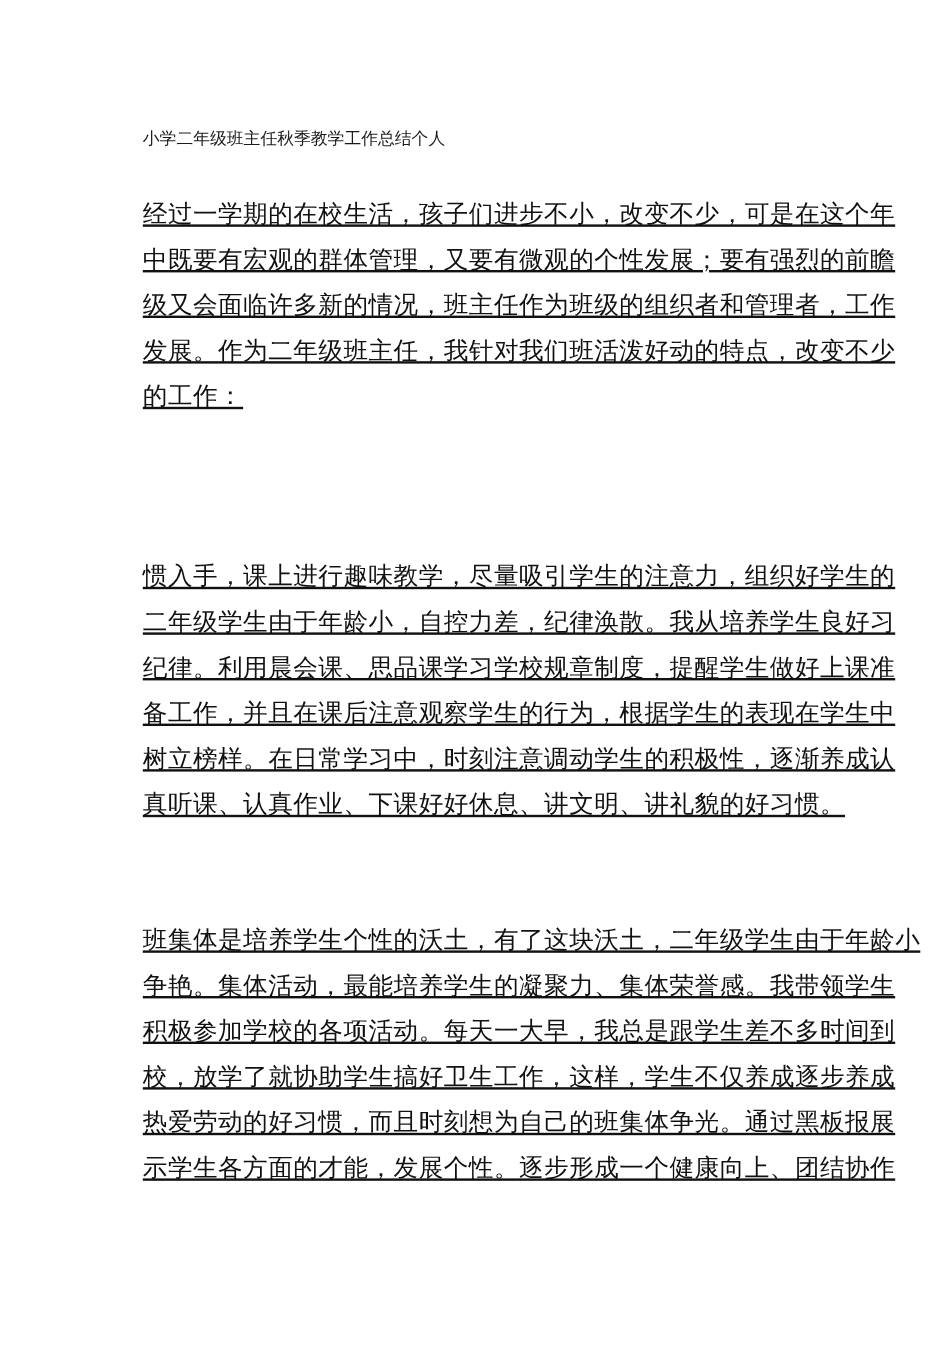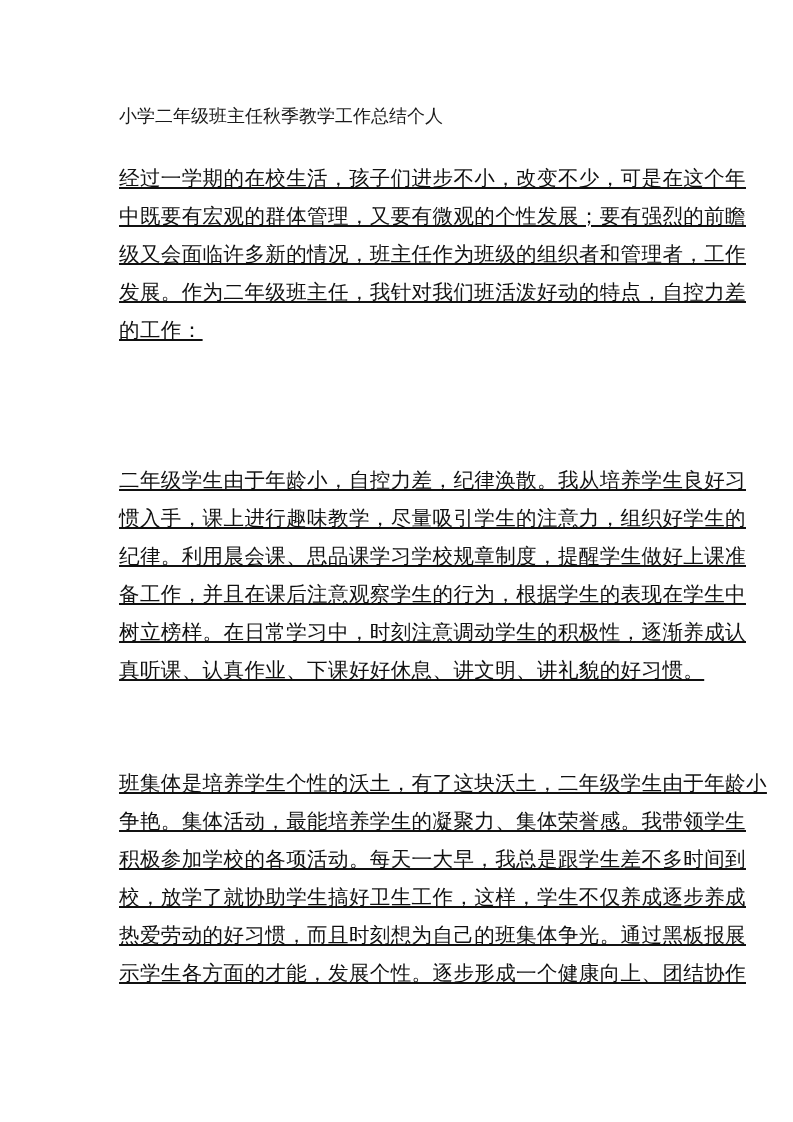--- a/index.html
+++ b/index.html
@@ -5,21 +5,21 @@
   html, body { margin: 0; padding: 0; background: #ffffff; }
   body { width: 793px; height: 1122px; position: relative; overflow: hidden; }
   .page {
     position: absolute; left: 0; top: 0; width: 793px; height: 1122px;
     background: #ffffff;
     font-family: "DejaVu Serif", "Liberation Serif", serif;
     color: #111111;
   }
   .title {
     position: absolute; left: 119px; top: 104px;
-    font-size: 18px; line-height: 24px; white-space: nowrap;
+    font-size: 14px; line-height: 24px; white-space: nowrap;
     color: #1a1a1a;
   }
   .para {
     position: absolute; left: 119px; width: 570px; text-decoration: underline;
   }
   .line {
     display: block; height: 38px; line-height: 38px;
     font-size: 20.5px; white-space: nowrap; letter-spacing: 0.4px;
   }
   #p1 { top: 159px; }
@@ -29,27 +29,27 @@
 </head>
 <body>
 
 <div class="page">
   <div class="title">小学二年级班主任秋季教学工作总结个人</div>
 
   <div class="para" id="p1">
     <span class="line">经过一学期的在校生活，孩子们进步不小，改变不少，可是在这个年</span>
     <span class="line">中既要有宏观的群体管理，又要有微观的个性发展；要有强烈的前瞻</span>
     <span class="line">级又会面临许多新的情况，班主任作为班级的组织者和管理者，工作</span>
-    <span class="line">发展。作为二年级班主任，我针对我们班活泼好动的特点，自控力差</span>
+    <span class="line">发展。作为二年级班主任，我针对我们班活泼好动的特点，改变不少</span>
     <span class="line">的工作：</span>
   </div>
 
   <div class="para" id="p2">
+    <span class="line">惯入手，课上进行趣味教学，尽量吸引学生的注意力，组织好学生的</span>
     <span class="line">二年级学生由于年龄小，自控力差，纪律涣散。我从培养学生良好习</span>
-    <span class="line">惯入手，课上进行趣味教学，尽量吸引学生的注意力，组织好学生的</span>
     <span class="line">纪律。利用晨会课、思品课学习学校规章制度，提醒学生做好上课准</span>
     <span class="line">备工作，并且在课后注意观察学生的行为，根据学生的表现在学生中</span>
     <span class="line">树立榜样。在日常学习中，时刻注意调动学生的积极性，逐渐养成认</span>
     <span class="line">真听课、认真作业、下课好好休息、讲文明、讲礼貌的好习惯。</span>
   </div>
 
   <div class="para" id="p3">
     <span class="line">班集体是培养学生个性的沃土，有了这块沃土，二年级学生由于年龄小</span>
     <span class="line">争艳。集体活动，最能培养学生的凝聚力、集体荣誉感。我带领学生</span>
     <span class="line">积极参加学校的各项活动。每天一大早，我总是跟学生差不多时间到</span>

